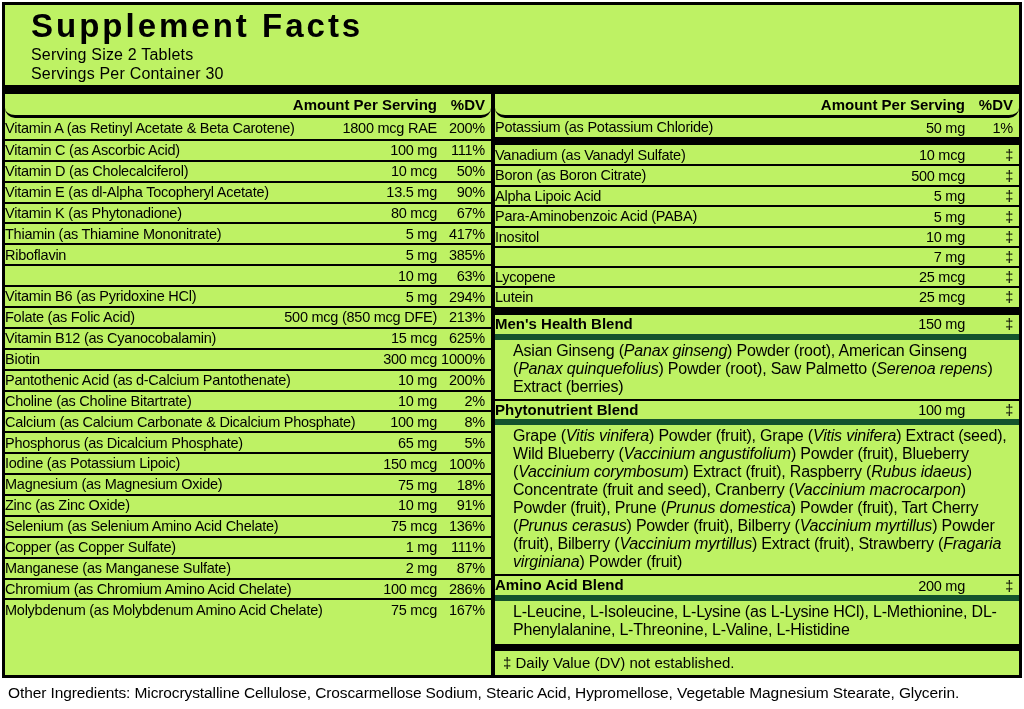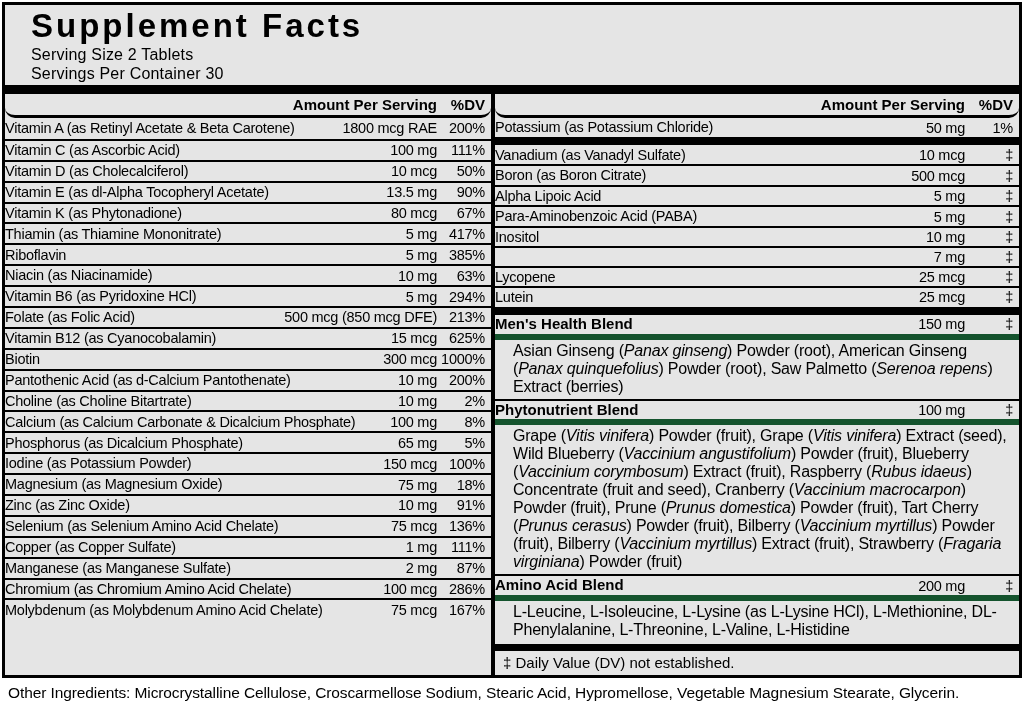--- a/index.html
+++ b/index.html
@@ -1,19 +1,19 @@
 <!DOCTYPE html>
 <html><head>
 <meta charset="utf-8">
 <style>
   * { box-sizing: border-box; margin: 0; padding: 0; }
   html, body { width: 1024px; height: 709px; background: #ffffff; color: #000000;
                font-family: "Liberation Sans", sans-serif; overflow: hidden; position: relative; }
   .panel { position: absolute; top: 2px; left: 2px; width: 1020px; height: 676px;
-           border: 3px solid #000; display: flex; flex-direction: column; background:#e5e5e5; }
+           border: 3px solid #000; display: flex; flex-direction: column; background:#bef264; }
   .hdr { padding: 2px 10px 2px 26px; flex: none; }
   .title { font-size: 33px; font-weight: 700; letter-spacing: 3px; line-height: 38px; }
   .sub { font-size: 16px; line-height: 19px; letter-spacing: .2px; }
   .fullbar { height: 9px; background: #000; flex: none; }
   .cols { flex: 1; display: flex; min-height: 0; }
   .col { display: flex; flex-direction: column; min-width: 0; overflow: hidden; }
   .col.left { width: 486px; flex: none; }
   .vdivider { width: 4px; background: #000; flex: none; }
   .col.right { flex: 1; }
   .colhead { display: flex; align-items: center; font-weight: 700; font-size: 15px;
@@ -86,21 +86,20 @@
           <span class="nm">Thiamin (as Thiamine Mononitrate)</span>
           <span class="amt">5 mg</span>
           <span class="dv">417%</span>
         </div>
           <div class="nrow">
           <span class="nm">Riboflavin</span>
           <span class="amt">5 mg</span>
           <span class="dv">385%</span>
         </div>
           <div class="nrow">
-          <span class="nm">Niacin (as Niacinamide)</span>
           <span class="amt">10 mg</span>
           <span class="dv">63%</span>
         </div>
           <div class="nrow">
           <span class="nm">Vitamin B6 (as Pyridoxine HCl)</span>
           <span class="amt">5 mg</span>
           <span class="dv">294%</span>
         </div>
           <div class="nrow">
           <span class="nm">Folate (as Folic Acid)</span>
@@ -131,21 +130,21 @@
           <span class="nm">Calcium (as Calcium Carbonate &amp; Dicalcium Phosphate)</span>
           <span class="amt">100 mg</span>
           <span class="dv">8%</span>
         </div>
           <div class="nrow">
           <span class="nm">Phosphorus (as Dicalcium Phosphate)</span>
           <span class="amt">65 mg</span>
           <span class="dv">5%</span>
         </div>
           <div class="nrow">
-          <span class="nm">Iodine (as Potassium Powder)</span>
+          <span class="nm">Iodine (as Potassium Lipoic)</span>
           <span class="amt">150 mcg</span>
           <span class="dv">100%</span>
         </div>
           <div class="nrow">
           <span class="nm">Magnesium (as Magnesium Oxide)</span>
           <span class="amt">75 mg</span>
           <span class="dv">18%</span>
         </div>
           <div class="nrow">
           <span class="nm">Zinc (as Zinc Oxide)</span>

